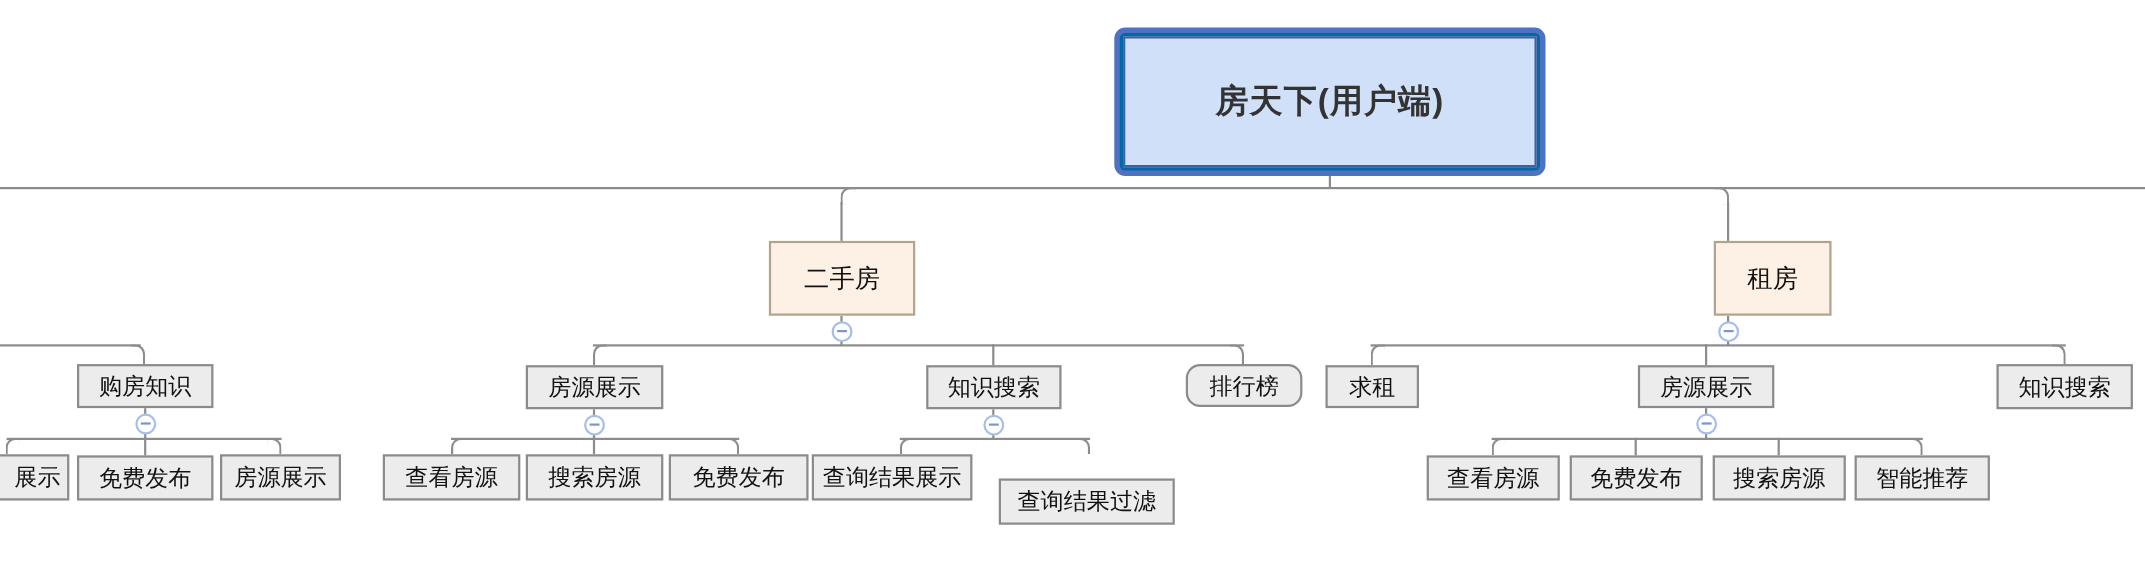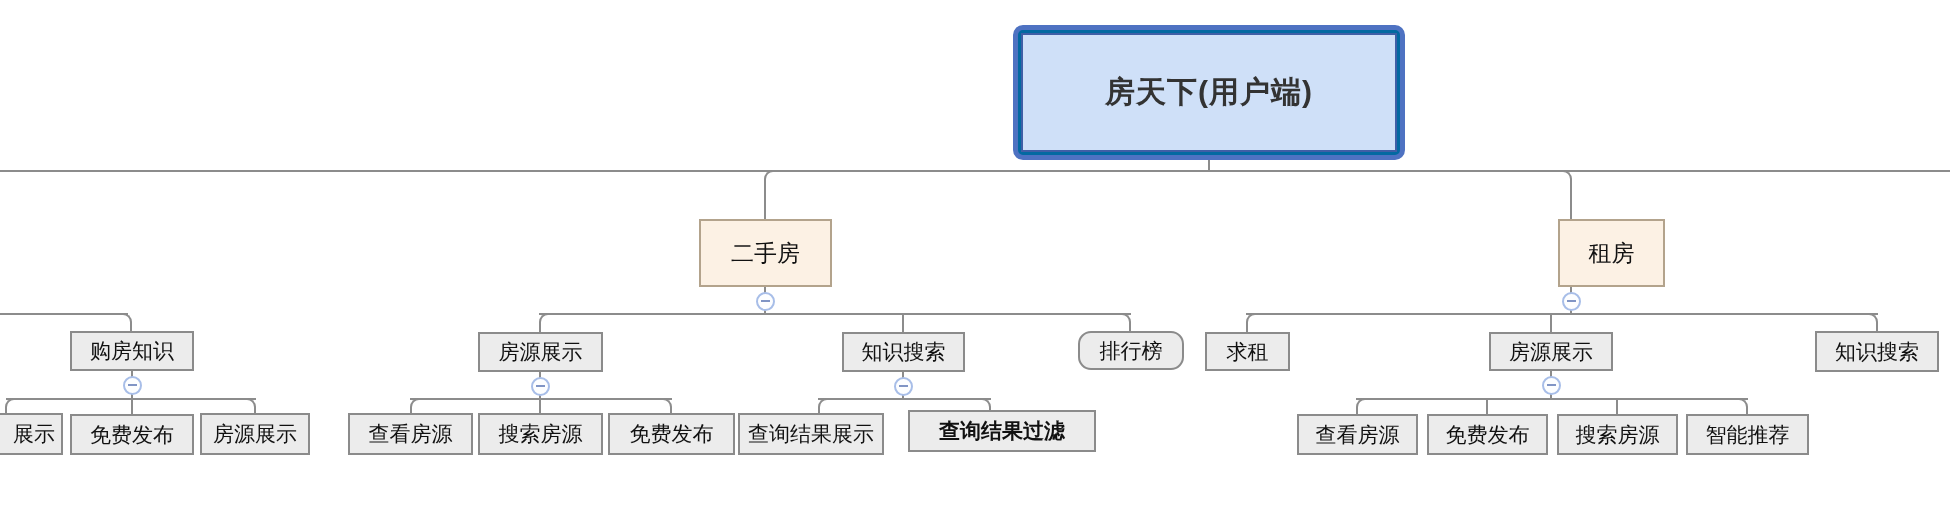--- a/index.html
+++ b/index.html
@@ -79,21 +79,21 @@
       <div class="node gray" style="position: absolute; left: 1205px; top: 332px; width: 85px; height: 39px;">求租</div>
       <div class="node gray" style="position: absolute; left: 1489px; top: 332px; width: 124px; height: 39px;">房源展示</div>
       <div class="node gray" style="position: absolute; left: 1815px; top: 331px; width: 124px; height: 41px;">知识搜索</div>
       <div class="node gray clipped" style="position: absolute; left: -60px; top: 413px; width: 123px; height: 42px;">展示</div>
       <div class="node gray" style="position: absolute; left: 70px; top: 414px; width: 124px; height: 41px;">免费发布</div>
       <div class="node gray" style="position: absolute; left: 200px; top: 413px; width: 110px; height: 42px;">房源展示</div>
       <div class="node gray" style="position: absolute; left: 348px; top: 413px; width: 125px; height: 42px;">查看房源</div>
       <div class="node gray" style="position: absolute; left: 478px; top: 413px; width: 125px; height: 42px;">搜索房源</div>
       <div class="node gray" style="position: absolute; left: 608px; top: 413px; width: 127px; height: 42px;">免费发布</div>
       <div class="node gray" style="position: absolute; left: 738px; top: 413px; width: 146px; height: 42px;">查询结果展示</div>
-      <div class="node gray" style="position: absolute; left: 908px; top: 410px; width: 188px; height: 42px; font-weight: bold;">查询结果过滤</div>
+      <div class="node gray" style="position: absolute; left: 908px; top: 435px; width: 160px; height: 42px;">查询结果过滤</div>
       <div class="node gray" style="position: absolute; left: 1297px; top: 414px; width: 121px; height: 41px;">查看房源</div>
       <div class="node gray" style="position: absolute; left: 1427px; top: 414px; width: 121px; height: 41px;">免费发布</div>
       <div class="node gray" style="position: absolute; left: 1557px; top: 414px; width: 121px; height: 41px;">搜索房源</div>
       <div class="node gray" style="position: absolute; left: 1686px; top: 414px; width: 123px; height: 41px;">智能推荐</div>
     </div>
   <div id="collapse-layer">
       <div class="collapse" style="position: absolute; left: 755.5px; top: 291.5px;">
         <div class="dash"></div>
       </div>
       <div class="collapse" style="position: absolute; left: 1561.5px; top: 291.5px;">

